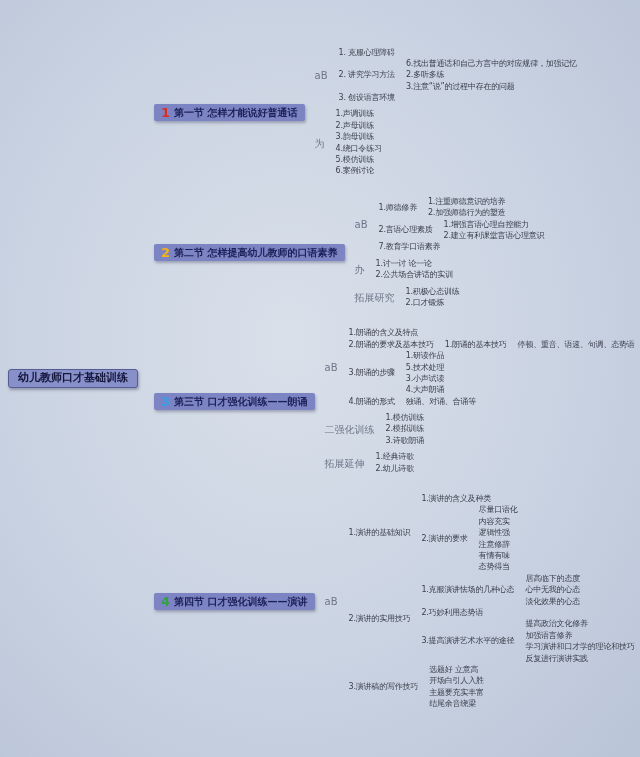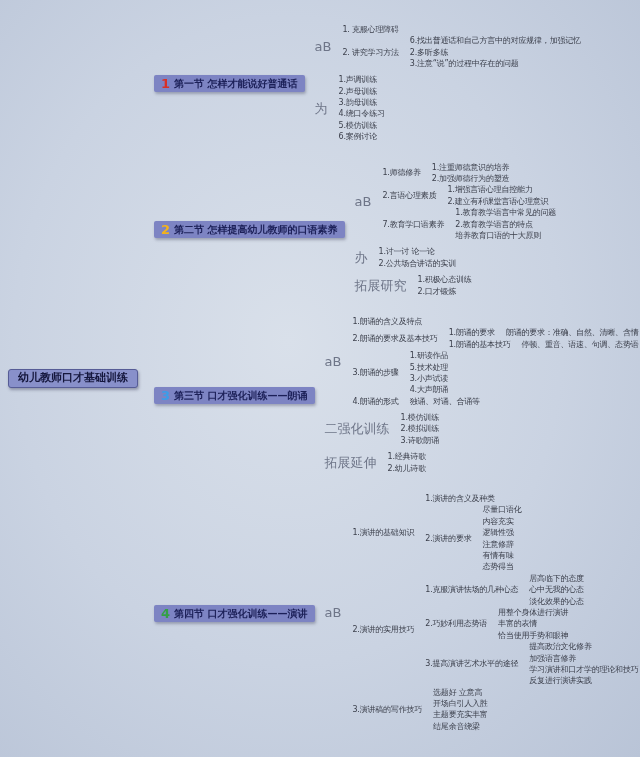--- a/index.html
+++ b/index.html
@@ -19,21 +19,21 @@
     background:#8890ca;border:1px solid #565c96;border-radius:3px;
     color:#15173d;font-weight:bold;font-size:11px;letter-spacing:0;
     padding:1px 9px;box-shadow:1px 2px 3px rgba(30,30,60,.35);
   }
   .label.section{
     background:#7d84c3;border-radius:2px;display:flex;align-items:center;
     color:#1c2058;font-weight:bold;font-size:10px;letter-spacing:0;
     padding:2px 7px;box-shadow:1px 2px 3px rgba(30,30,60,.3);
   }
   .label.section .num{font-size:13px;font-weight:bold;margin-right:4px;line-height:1}
-  .label.edge{font-size:13px;color:#6e7588;letter-spacing:0}
+  .label.edge{font-size:10px;color:#6e7588;letter-spacing:0}
   .depth0 > .children{row-gap:20px;margin-left:16px}
   .depth1 > .children{row-gap:6px}
 </style>
 </head>
 <body>
 
 <div id="mindmap">
     <div class="node depth0">
       <span class="label root"><span>幼儿教师口才基础训练</span></span>
       <div class="children">
@@ -56,20 +56,23 @@
                       <span class="label item"><span>6.找出普通话和自己方言中的对应规律，加强记忆</span></span>
                     </div>
                     <div class="node depth4">
                       <span class="label item"><span>2.多听多练</span></span>
                     </div>
                     <div class="node depth4">
                       <span class="label item"><span>3.注意“说”的过程中存在的问题</span></span>
                     </div>
                   </div>
                 </div>
+                <div class="node depth3">
+                  <span class="label item"><span>3. 创设语言环境</span></span>
+                </div>
               </div>
             </div>
             <div class="node depth2">
               <span class="label edge"><span>为</span></span>
               <div class="children">
                 <div class="node depth3">
                   <span class="label item"><span>1.声调训练</span></span>
                 </div>
                 <div class="node depth3">
                   <span class="label item"><span>2.声母训练</span></span>
@@ -116,31 +119,20 @@
                     <div class="node depth4">
                       <span class="label item"><span>1.增强言语心理自控能力</span></span>
                     </div>
                     <div class="node depth4">
                       <span class="label item"><span>2.建立有利课堂言语心理意识</span></span>
                     </div>
                   </div>
                 </div>
                 <div class="node depth3">
                   <span class="label item"><span>7.教育学口语素养</span></span>
-                  <div class="children">
-                    <div class="node depth4">
-                      <span class="label item"><span>1.教育教学语言中常见的问题</span></span>
-                    </div>
-                    <div class="node depth4">
-                      <span class="label item"><span>2.教育教学语言的特点</span></span>
-                    </div>
-                    <div class="node depth4">
-                      <span class="label item"><span>培养教育口语的十大原则</span></span>
-                    </div>
-                  </div>
                 </div>
               </div>
             </div>
             <div class="node depth2">
               <span class="label edge"><span>办</span></span>
               <div class="children">
                 <div class="node depth3">
                   <span class="label item"><span>1.讨一讨 论一论</span></span>
                 </div>
                 <div class="node depth3">
@@ -170,28 +162,20 @@
             <div class="node depth2">
               <span class="label edge"><span>aB</span></span>
               <div class="children">
                 <div class="node depth3">
                   <span class="label item"><span>1.朗诵的含义及特点</span></span>
                 </div>
                 <div class="node depth3">
                   <span class="label item"><span>2.朗诵的要求及基本技巧</span></span>
                   <div class="children">
                     <div class="node depth4">
-                      <span class="label item"><span>1.朗诵的要求</span></span>
-                      <div class="children">
-                        <div class="node depth5">
-                          <span class="label item"><span>朗诵的要求：准确、自然、清晰、含情</span></span>
-                        </div>
-                      </div>
-                    </div>
-                    <div class="node depth4">
                       <span class="label item"><span>1.朗诵的基本技巧</span></span>
                       <div class="children">
                         <div class="node depth5">
                           <span class="label item"><span>停顿、重音、语速、句调、态势语</span></span>
                         </div>
                       </div>
                     </div>
                   </div>
                 </div>
                 <div class="node depth3">
@@ -300,31 +284,20 @@
                         <div class="node depth5">
                           <span class="label item"><span>心中无我的心态</span></span>
                         </div>
                         <div class="node depth5">
                           <span class="label item"><span>淡化效果的心态</span></span>
                         </div>
                       </div>
                     </div>
                     <div class="node depth4">
                       <span class="label item"><span>2.巧妙利用态势语</span></span>
-                      <div class="children">
-                        <div class="node depth5">
-                          <span class="label item"><span>用整个身体进行演讲</span></span>
-                        </div>
-                        <div class="node depth5">
-                          <span class="label item"><span>丰富的表情</span></span>
-                        </div>
-                        <div class="node depth5">
-                          <span class="label item"><span>恰当使用手势和眼神</span></span>
-                        </div>
-                      </div>
                     </div>
                     <div class="node depth4">
                       <span class="label item"><span>3.提高演讲艺术水平的途径</span></span>
                       <div class="children">
                         <div class="node depth5">
                           <span class="label item"><span>提高政治文化修养</span></span>
                         </div>
                         <div class="node depth5">
                           <span class="label item"><span>加强语言修养</span></span>
                         </div>

